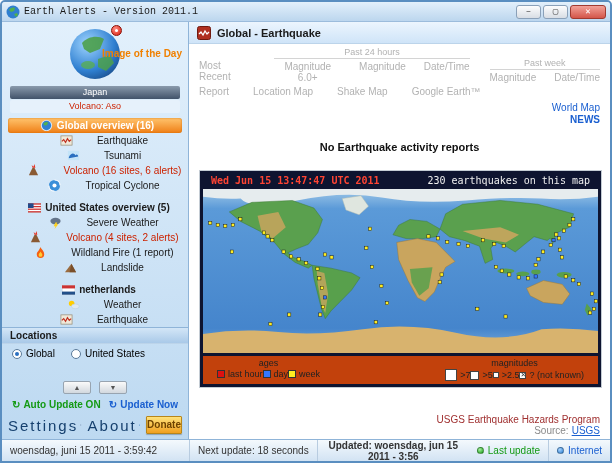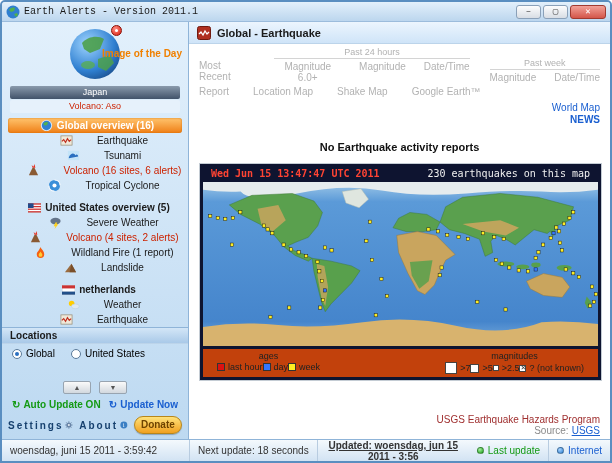--- a/index.html
+++ b/index.html
@@ -52,23 +52,23 @@
   .loc-opt { display:flex; align-items:center; }
 
   .side-spacer { flex:1; }
   .arrow-row { display:flex; justify-content:center; gap:8px; padding:2px 0; }
   .arrow-btn { width:28px; height:13px; background:linear-gradient(#fafafa,#d2d8de); border:1px solid #98a4b0;
                border-radius:2px; font-size:7px; color:#555; text-align:center; line-height:11px; }
   .update-row { display:flex; justify-content:space-between; padding:3px 10px; font-size:10px; font-weight:bold; }
   .auto-update { color:#149a14; } .update-now { color:#1a5fd0; }
   .uicon { font-size:10px; margin-right:3px; }
   .bottom-row { display:flex; align-items:center; padding:3px 6px 5px; }
-  .linklabel { font-size:10px; font-weight:bold; color:#16406e; letter-spacing:2px; margin-right:2px; }
+  .linklabel { font-size:15px; font-weight:normal; color:#16406e; letter-spacing:2px; margin-right:2px; }
   .mini-icon { width:10px; height:10px; margin-right:6px; }
-  .donate-btn { margin-left:auto; width:62px; height:18px; border-radius:9px; border:1px solid #b8861a;
+  .donate-btn { margin-left:auto; width:62px; height:18px; border-radius:1px; border:1px solid #b8861a;
                 background:linear-gradient(#ffe27a,#f0a020); color:#6e4300; font-size:10px; font-weight:bold;
                 text-align:center; line-height:16px; box-shadow:0 1px 1px rgba(0,0,0,.25); }
 
   
   .main { flex:1; background:#fff; display:flex; flex-direction:column; min-width:0; }
   .main-header { height:22px; flex:0 0 22px; background:linear-gradient(#ecf5fe,#cfe4f8);
                  border-bottom:1px solid #bcd4ea; display:flex; align-items:center; gap:6px; padding:0 8px; }
   .main-title { font-size:11px; font-weight:bold; color:#1a1a1a; }
   .mh-icon { width:14px; height:14px; }
 
@@ -77,21 +77,21 @@
   .tb-group { text-align:center; }
   .tb-ghdr { font-size:9px; border-bottom:1px solid #d4d4d4; padding:0 14px 1px; }
   .tb-gitems { display:flex; gap:18px; padding-top:2px; justify-content:center; }
   .tb2 { display:flex; gap:24px; padding:2px 10px 2px; color:#b2b2b2; font-size:10px; }
   .tb2-right { margin-left:auto; text-align:right; display:flex; flex-direction:column; gap:1px;margin-top:16px; }
   .bluelink { color:#1a5fd0; cursor:pointer; }
   .newslink { color:#1a5fd0; font-weight:bold; }
 
   .no-reports { text-align:center; font-size:11px; font-weight:bold; color:#111; margin:14px 0 8px; }
 
-  .map-panel { margin:2px 8px 0 10px; border:1px solid #c4ccd4; background:#0e1430; padding:3px; }
+  .map-panel { margin:9px 8px 0 10px; border:1px solid #c4ccd4; background:#0e1430; padding:3px; }
   .map-title { display:flex; justify-content:space-between; padding:1px 8px 3px;
                font-family:"DejaVu Sans Mono", monospace; font-size:10px; }
   .map-ts { color:#ff4433; font-weight:bold; }
   .map-count { color:#f0f0f0; }
   .map-panel svg.world { width:100%; height:164px; display:block; }
   .legend { background:#c2410c; margin-top:3px; display:flex; padding:2px 14px 3px; font-size:9px; color:#222; }
   .lg-group { display:flex; flex-direction:column; align-items:center; }
   .lg-group.mags { margin-left:auto; }
   .lg-title { font-size:9px; margin-bottom:1px; }
   .lg-items { display:flex; align-items:center; }
@@ -105,21 +105,21 @@
   .map-footer { margin-top:auto; display:flex; justify-content:space-between; align-items:flex-end;
                 padding:0 10px 3px 5px; font-size:10px;flex-direction:column; }
   .usgs-program { color:#a03030; }
   .source-label { color:#8a8a8a; } .source-link { color:#1a5fd0; text-decoration:underline; margin-left:3px; }
 
   
   .statusbar { height:22px; flex:0 0 22px; border-top:1px solid #8fb4d8; background:linear-gradient(#f4f9fd,#d2e3f3);
                display:flex; align-items:center; font-size:10px; color:#333; }
   .sb-seg { padding:0 8px; border-right:1px solid #b8cce0; height:100%; display:flex; align-items:center; }
   .sb-seg.first { width:188px; flex:0 0 188px; }
-  .sb-updated { flex:1; text-align:center; font-weight:bold;text-decoration:underline; }
+  .sb-updated { flex:1; text-align:center; font-weight:bold; }
   .led { width:7px; height:7px; border-radius:50%; display:inline-block; margin-right:4px; border:1px solid rgba(0,0,0,.3); }
   .led.green { background:radial-gradient(circle at 35% 30%,#a8f0a0,#18a018); }
   .led.blue  { background:radial-gradient(circle at 35% 30%,#a8d4ff,#2a7fd4); }
   .sb-green { color:#149a14; } .sb-blue { color:#1a5fd0; }
 </style>
 </head>
 <body>
 
 <div class="window">
 

